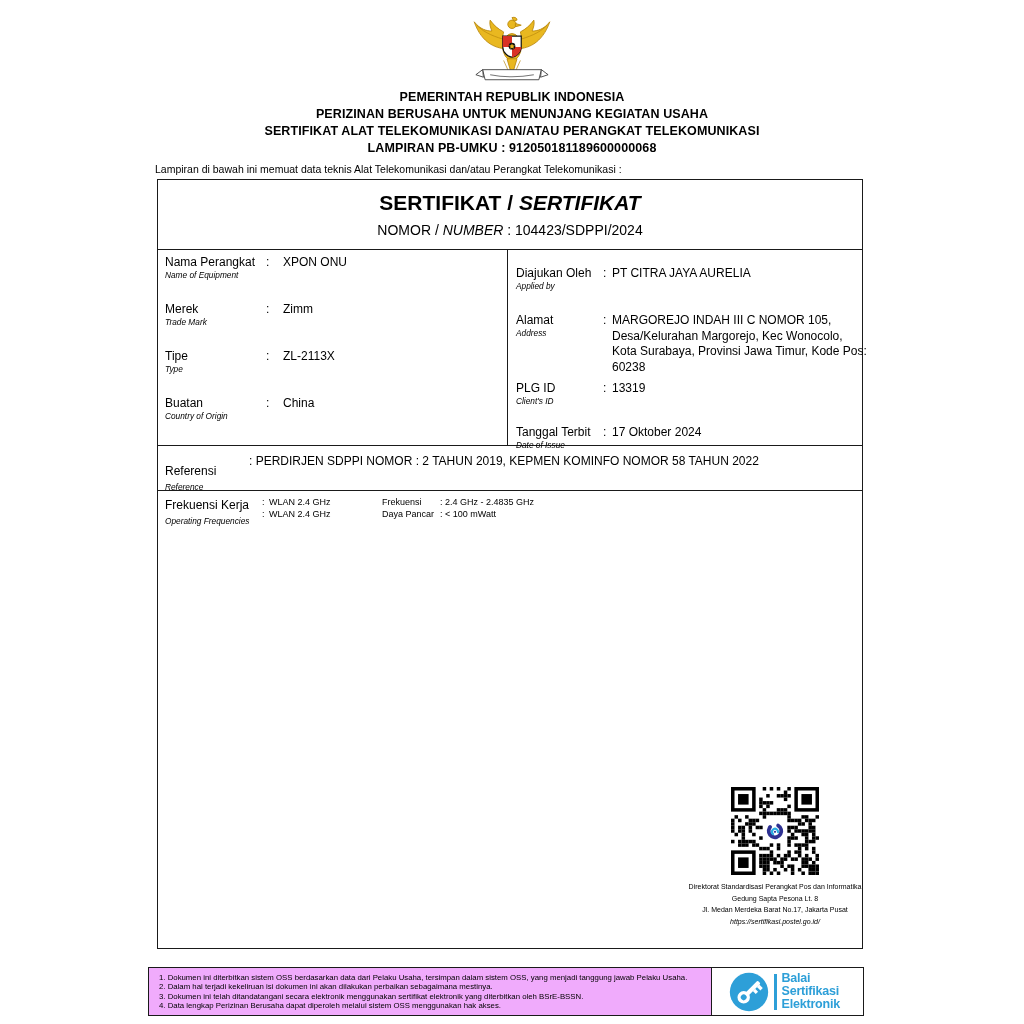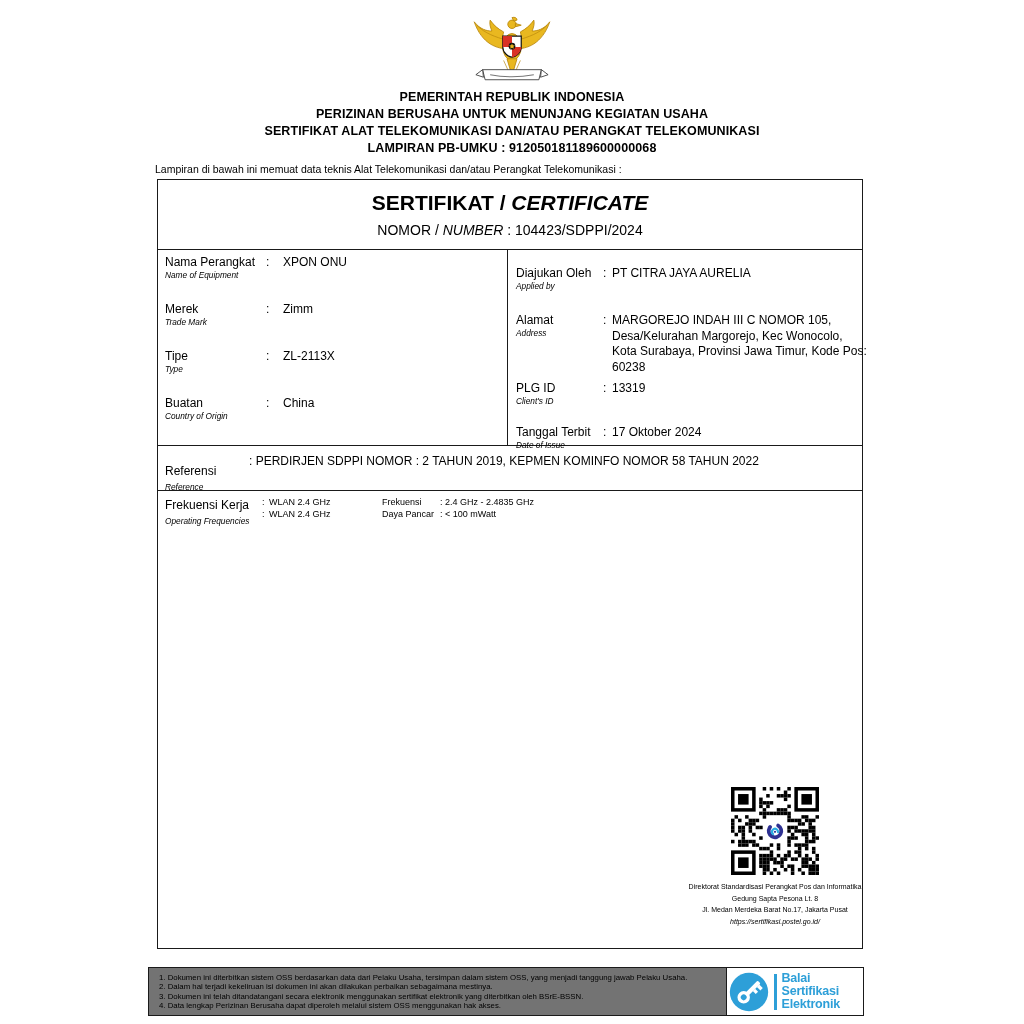--- a/index.html
+++ b/index.html
@@ -64,24 +64,24 @@
               grid-template-columns:58px auto;font-size:9px;line-height:11.5px;}
 
   
   .qrblock{position:absolute;left:529px;top:296px;width:176px;text-align:center;}
   .qrblock svg{display:block;margin:0 auto;}
   .addr{margin-top:6px;font-size:7px;line-height:11.5px;}
   .addr .it{font-style:italic;}
 
   
   .footerbox{position:absolute;left:148px;top:967px;width:714px;height:47px;
-             border:1.6px solid #1a1a1a;background:#737373;box-sizing:content-box;}
+             border:1.6px solid #1a1a1a;background:#f0abfc;box-sizing:content-box;}
   .notes{position:absolute;left:10px;top:4.5px;font-size:7.8px;line-height:9.6px;width:560px;}
   .bsre{position:absolute;right:0;top:0;bottom:0;width:134px;border-left:1.6px solid #1a1a1a;
-        display:flex;align-items:center;padding-left:2px;gap:5px;background:#fff;}
+        display:flex;align-items:center;padding-left:17px;gap:5px;background:#fff;}
   .bsre svg{width:40px;height:40px;flex:0 0 auto;}
   .bsre-bar{width:2.5px;height:36px;background:#2d9fd8;flex:0 0 auto;}
   .bsre-text{color:#2d9fd8;font-weight:bold;font-size:12.5px;line-height:13px;letter-spacing:-.2px;}
 </style>
 </head>
 <body>
 
 <div class="page">
 
   <div class="garuda">
@@ -118,21 +118,21 @@
     <div>PERIZINAN BERUSAHA UNTUK MENUNJANG KEGIATAN USAHA</div>
     <div>SERTIFIKAT ALAT TELEKOMUNIKASI DAN/ATAU PERANGKAT TELEKOMUNIKASI</div>
     <div>LAMPIRAN PB-UMKU : 912050181189600000068</div>
   </div>
 
   <div class="intro">Lampiran di bawah ini memuat data teknis Alat Telekomunikasi dan/atau Perangkat Telekomunikasi :</div>
 
   <div class="mainbox">
 
     <div class="sec sec-head">
-      <div class="cert-title"><span>SERTIFIKAT / </span><span class="it">CERTIFICATE</span></div>
+      <div class="cert-title"><span>SERTIFIKAT / </span><span class="it">SERTIFIKAT</span></div>
       <div class="cert-number"><span>NOMOR / </span><span class="it">NUMBER</span><span> : 104423/SDPPI/2024</span></div>
     </div>
 
     <div class="sec sec-cols">
       <div class="col-l">
         <div class="fld" style="top:5px">
           <div>
               <div class="lbl">Nama Perangkat</div>
               <div class="sub">Name of Equipment</div>
             </div>

